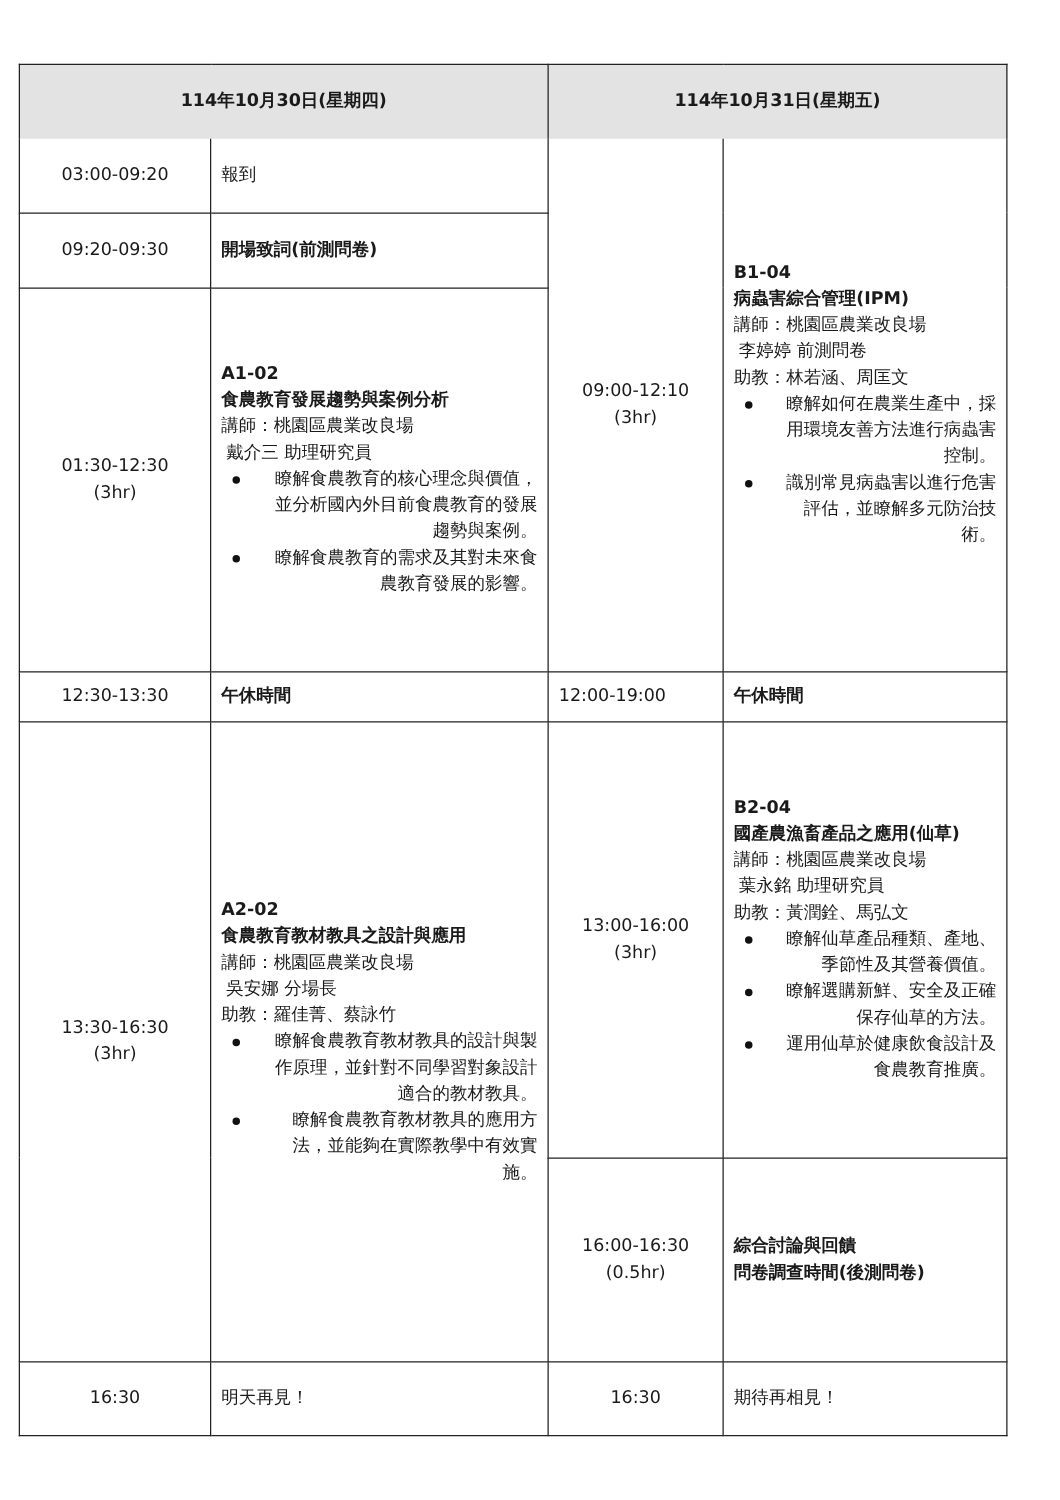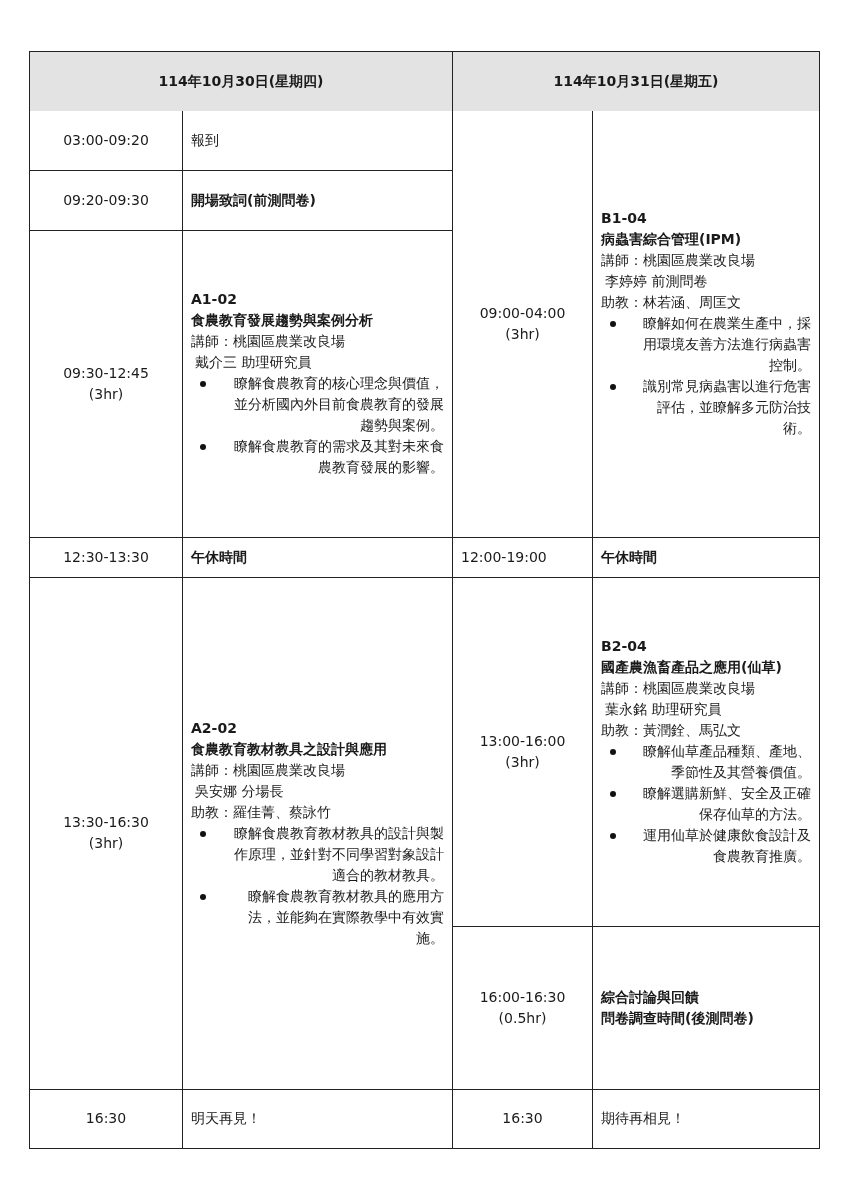--- a/index.html
+++ b/index.html
@@ -1,18 +1,18 @@
 <!DOCTYPE html>
 <html><head>
 <meta charset="utf-8">
 <style>
   html, body { margin: 0; padding: 0; background: #ffffff; }
   body { width: 848px; height: 1200px; position: relative; font-family: "DejaVu Sans", "Liberation Sans", sans-serif; color: #1a1a1a; }
   .sched {
-    position: absolute; left: 29px; top: 51px;
+    position: absolute; left: 15px; top: 51px;
     width: 790px;
     border-collapse: collapse;
     table-layout: fixed;
     font-size: 14px;
     line-height: 21px;
   }
   .sched td, .sched th {
     border: 1.5px solid #222;
     padding: 0 8px;
     vertical-align: middle;
@@ -52,21 +52,21 @@
       <th colspan="2">114年10月30日(星期四)</th>
       <th colspan="2">114年10月31日(星期五)</th>
     </tr>
   </thead>
   <tbody>
 
     <tr class="first" style="height:59px">
       <td class="time">03:00-09:20</td>
       <td>報到</td>
       <td class="time" rowspan="3">
-        <span class="line">09:00-04:00</span>
+        <span class="line">09:00-12:10</span>
         <span class="line">(3hr)</span>
       </td>
       <td rowspan="3">
         <span class="line b">B1-04</span>
         <span class="line b">病蟲害綜合管理(IPM)</span>
         <span class="line">講師：桃園區農業改良場</span>
         <span class="line indent">李婷婷 前測問卷</span>
         <span class="line">助教：林若涵、周匡文</span>
         <ul class="bul">
           <li>瞭解如何在農業生產中，採用環境友善方法進行病蟲害控制。</li>
@@ -75,21 +75,21 @@
       </td>
     </tr>
 
     <tr style="height:60px">
       <td class="time">09:20-09:30</td>
       <td class="b">開場致詞(前測問卷)</td>
     </tr>
 
     <tr style="height:307px">
       <td class="time">
-        <span class="line">09:30-12:45</span>
+        <span class="line">01:30-12:30</span>
         <span class="line">(3hr)</span>
       </td>
       <td>
         <span class="line b">A1-02</span>
         <span class="line b">食農教育發展趨勢與案例分析</span>
         <span class="line">講師：桃園區農業改良場</span>
         <span class="line indent">戴介三 助理研究員</span>
         <ul class="bul">
           <li>瞭解食農教育的核心理念與價值，並分析國內外目前食農教育的發展趨勢與案例。</li>
           <li>瞭解食農教育的需求及其對未來食農教育發展的影響。</li>

